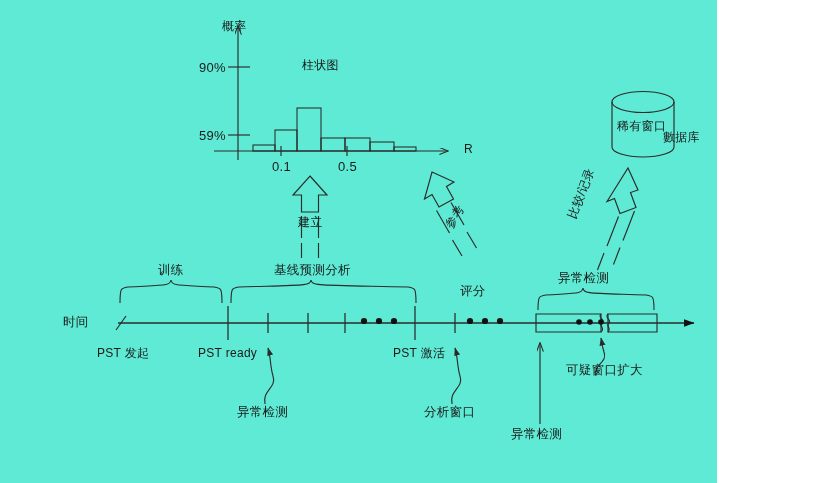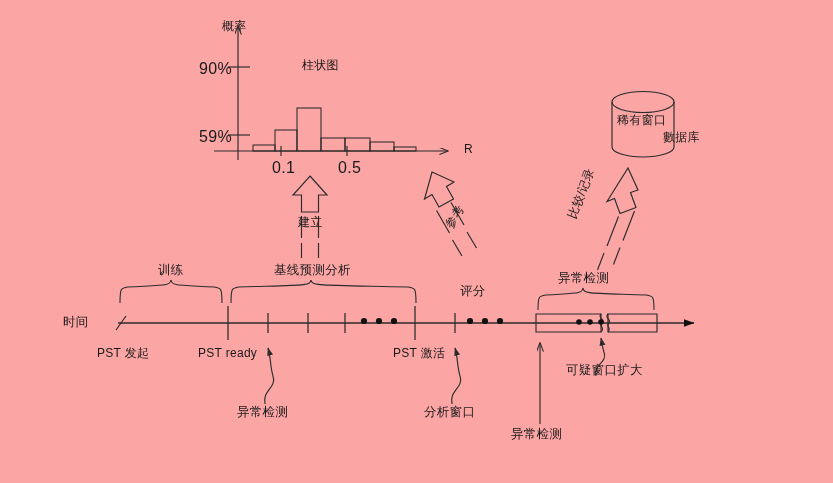--- a/index.html
+++ b/index.html
@@ -2,23 +2,23 @@
 <html><head>
 <meta charset="utf-8">
 <style>
   html, body {
     margin: 0;
     padding: 0;
     background: #ffffff;
   }
   #root {
     position: relative;
-    width: 833px;
+    width: 717px;
     height: 483px;
-    background: #fca5a5;
+    background: #5eead4;
     font-family: "Liberation Sans", "DejaVu Sans", sans-serif;
     overflow: hidden;
   }
   svg.layer {
     position: absolute;
     left: 0;
     top: 0;
     width: 833px;
     height: 483px;
   }
@@ -26,21 +26,21 @@
     position: absolute;
     font-family: "Liberation Sans", "DejaVu Sans", sans-serif;
     color: #1a1a1a;
     white-space: nowrap;
     line-height: 1;
     letter-spacing: 0.3px;
   }
   .cn  { font-size: 12px; }
   .cn13 { font-size: 12.5px; }
   .en  { font-size: 12px; }
-  .axnum { font-size: 16px; }
+  .axnum { font-size: 13px; }
 </style>
 </head>
 <body>
 
 <div id="root">
 
   <svg class="layer" viewBox="0 0 833 483">
     <defs>
       <marker id="arrThin" markerWidth="10" markerHeight="10" refX="8.6" refY="3.4" orient="auto" markerUnits="userSpaceOnUse">
         <path d="M0,0 L9,3.4 L0,6.8" fill="none" stroke="#2b2b2b" stroke-width="1.1"></path>
@@ -178,21 +178,21 @@
   </svg>
 
   <div class="lbl cn" style="left:222px; top:20px;">概率</div>
   <div class="lbl axnum" style="left:199px; top:61px;">90%</div>
   <div class="lbl axnum" style="left:199px; top:129px;">59%</div>
   <div class="lbl cn" style="left:302px; top:59px;">柱状图</div>
   <div class="lbl axnum" style="left:272px; top:160px;">0.1</div>
   <div class="lbl axnum" style="left:338px; top:160px;">0.5</div>
   <div class="lbl en" style="left:464px; top:143px;">R</div>
 
-  <div class="lbl cn" style="left:617px; top:114px;">稀有窗口</div>
+  <div class="lbl cn" style="left:617px; top:121px;font-family:Liberation Mono, monospace;">稀有窗口</div>
   <div class="lbl cn" style="left:619px; top:131px;margin-left:44px;">數据库</div>
 
   <div class="lbl cn" style="left:298px; top:216px;">建立</div>
   <div class="lbl cn" style="left:443px; top:224px; transform: rotate(-58deg); transform-origin: left top;">参考</div>
   <div class="lbl cn" style="left:566px; top:216px; transform: rotate(-69deg); transform-origin: left top;">比较/记录</div>
 
   <div class="lbl cn13" style="left:158px; top:264px;">训练</div>
   <div class="lbl cn13" style="left:274px; top:264px;">基线预测分析</div>
   <div class="lbl cn13" style="left:558px; top:272px;">异常检测</div>
 

